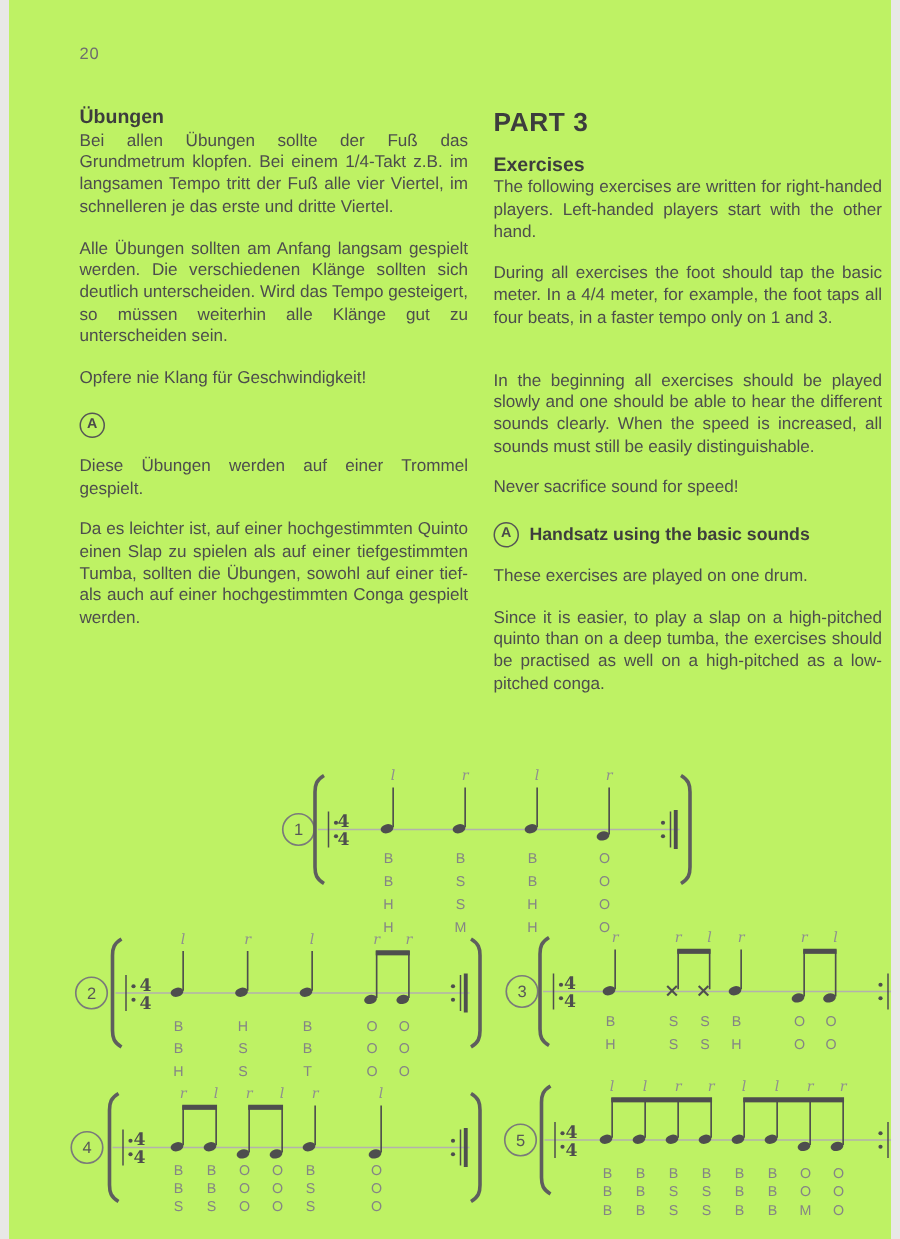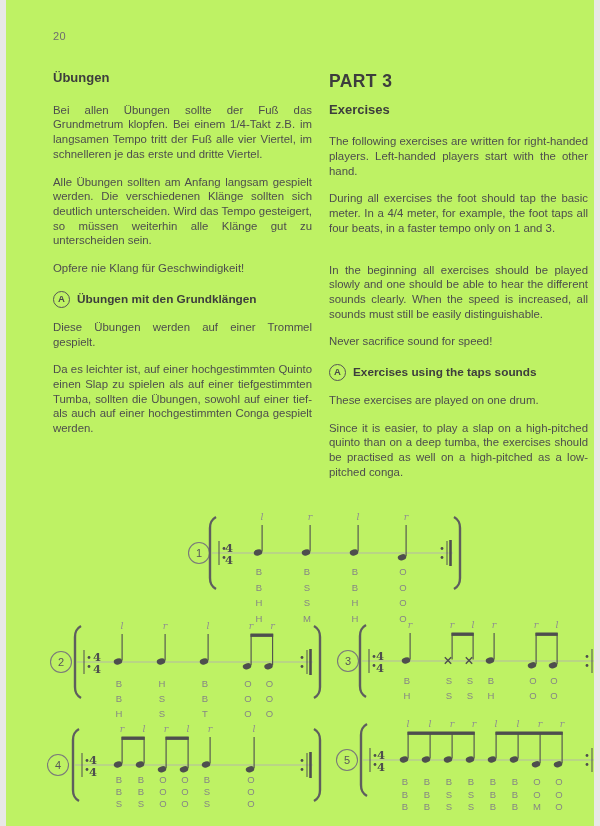--- a/index.html
+++ b/index.html
@@ -3,21 +3,21 @@
 <meta charset="utf-8">
 <style>
   html,body{margin:0;padding:0;background:#e8e8e6;}
   .page{position:relative;width:588px;height:826px;background:#bef264;
         font-family:"Liberation Sans",sans-serif;color:#4a4a4a;overflow:hidden;margin:0 auto;}
   .pageno{position:absolute;left:47px;top:30px;font-size:11px;color:#6e6e6e;letter-spacing:.5px;}
   .col{position:absolute;top:70px;width:259px;text-align:justify;font-size:11.4px;line-height:1.29;color:#4d4d4d;}
   .col-de{left:47px;}
   .col-en{left:323px;}
   .col h1{font-size:17.5px;font-weight:bold;letter-spacing:.4px;margin:0 0 9px;color:#3d3d3d;text-align:left;}
-  .col h2{font-size:13px;font-weight:bold;margin:0 0 16px;color:#3d3d3d;text-align:left;}
+  .col h2{font-size:13px;font-weight:bold;margin:0 0 0;color:#3d3d3d;text-align:left;}
   .col p{margin:0 0 13px;}
   .col p.gap-lg{margin-bottom:27px;}
   .col p.pre-sec{margin-bottom:0;}
   .sechead{margin:15px 0 12px;display:flex;align-items:center;gap:7px;
            font-weight:bold;font-size:11.8px;color:#3d3d3d;text-align:left;}
   .badge{width:15px;height:15px;border:1.2px solid #555;border-radius:50%;flex:none;
          display:inline-flex;align-items:center;justify-content:center;
          font-size:9.5px;font-weight:bold;color:#4a4a4a;}
   .notation svg{position:absolute;overflow:visible;pointer-events:none;}
 </style>
@@ -27,36 +27,35 @@
 <div class="page">
   <div class="pageno">20</div>
 
   <div class="col col-de">
     <h2>Übungen</h2>
     <p>Bei allen Übungen sollte der Fuß das Grundmetrum klopfen. Bei einem 1/4-Takt z.B. im langsamen Tempo tritt der Fuß alle vier Viertel, im schnelleren je das erste und dritte Viertel.</p>
     <p>Alle Übungen sollten am Anfang langsam gespielt werden. Die verschiedenen Klänge sollten sich deutlich unterscheiden. Wird das Tempo gesteigert, so müssen weiterhin alle Klänge gut zu unterscheiden sein.</p>
     <p class="pre-sec">Opfere nie Klang für Geschwindigkeit!</p>
     <div class="sechead">
       <span class="badge">A</span>
-      <span>Übungen mit den Grundklängen</span>
     </div>
     <p>Diese Übungen werden auf einer Trommel gespielt.</p>
     <p>Da es leichter ist, auf einer hochgestimmten Quinto einen Slap zu spielen als auf einer tiefgestimmten Tumba, sollten die Übungen, sowohl auf einer tief- als auch auf einer hochgestimmten Conga gespielt werden.</p>
   </div>
 
   <div class="col col-en">
     <h1>PART 3</h1>
     <h2>Exercises</h2>
     <p>The following exercises are written for right-handed players. Left-handed players start with the other hand.</p>
     <p class="gap-lg">During all exercises the foot should tap the basic meter. In a 4/4 meter, for example, the foot taps all four beats, in a faster tempo only on 1 and 3.</p>
     <p>In the beginning all exercises should be played slowly and one should be able to hear the different sounds clearly. When the speed is increased, all sounds must still be easily distinguishable.</p>
     <p class="pre-sec">Never sacrifice sound for speed!</p>
     <div class="sechead">
       <span class="badge">A</span>
-      <span>Exercises using the taps sounds</span>
+      <span>Handsatz using the basic sounds</span>
     </div>
     <p>These exercises are played on one drum.</p>
     <p>Since it is easier, to play a slap on a high-pitched quinto than on a deep tumba, the exercises should be practised as well on a high-pitched as a low-pitched conga.</p>
   </div>
 
   <div class="notation" id="exercises">
       <svg width="292" height="135" viewBox="0 0 292 135" style="left: 170px; top: 505px;">
         <g>
           <circle cx="23" cy="48" r="10.5" fill="none" stroke="#7a7a7a" stroke-width="1.1"></circle>
           <text x="23" y="51.9" text-anchor="middle" font-size="11" fill="#585858" font-family="&quot;Liberation Sans&quot;,sans-serif">1</text>

